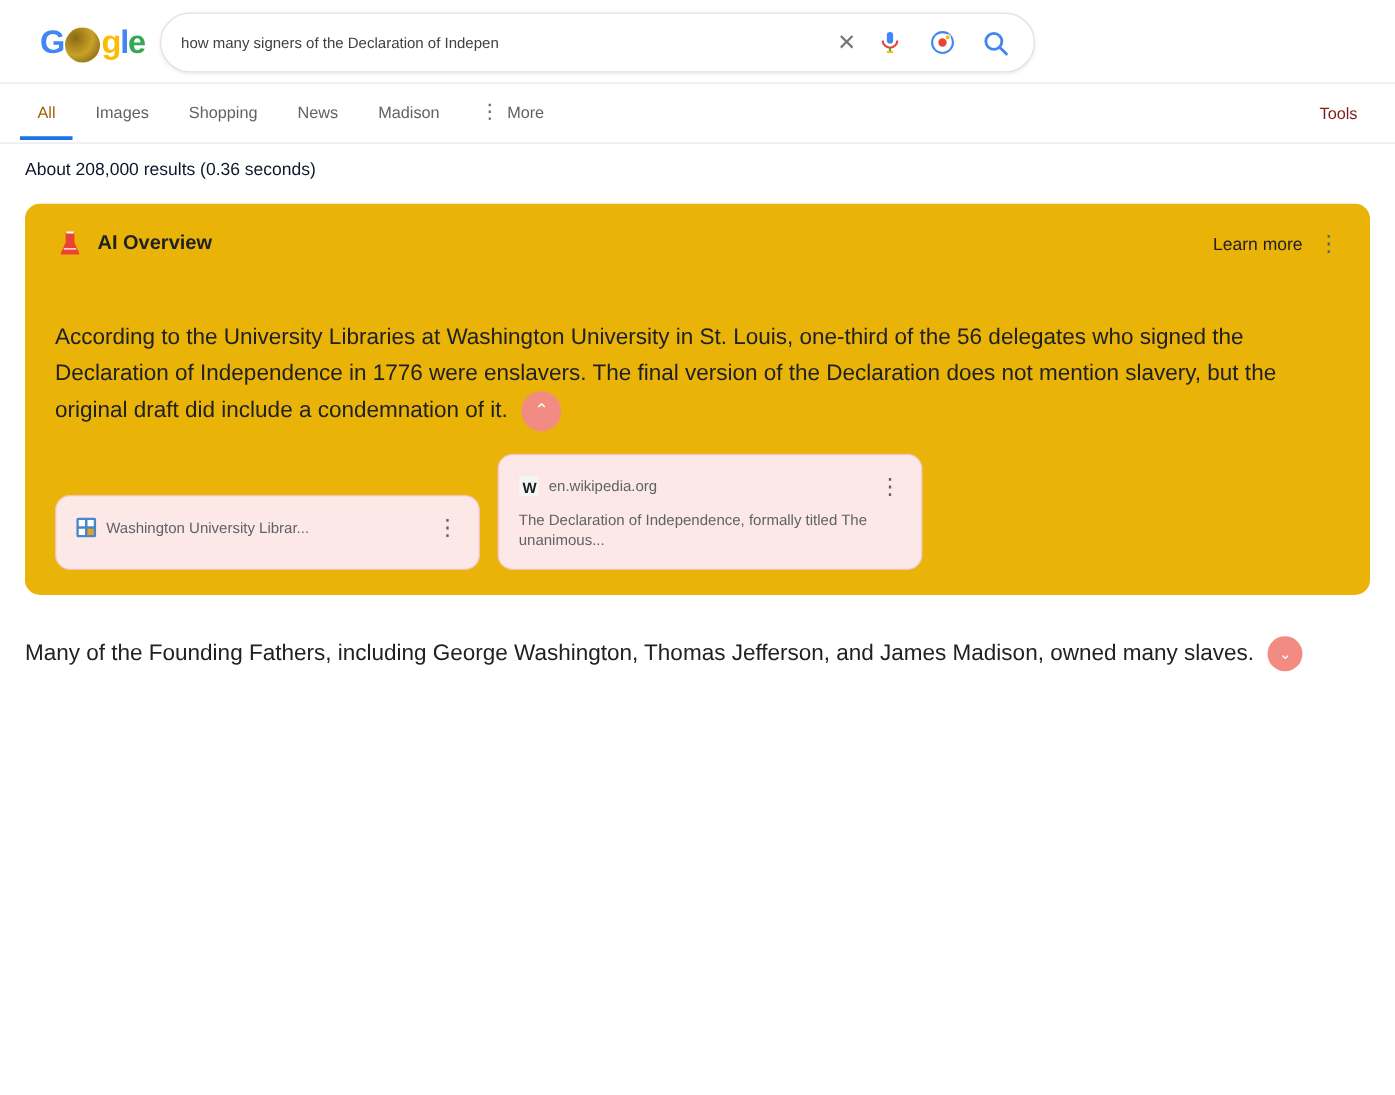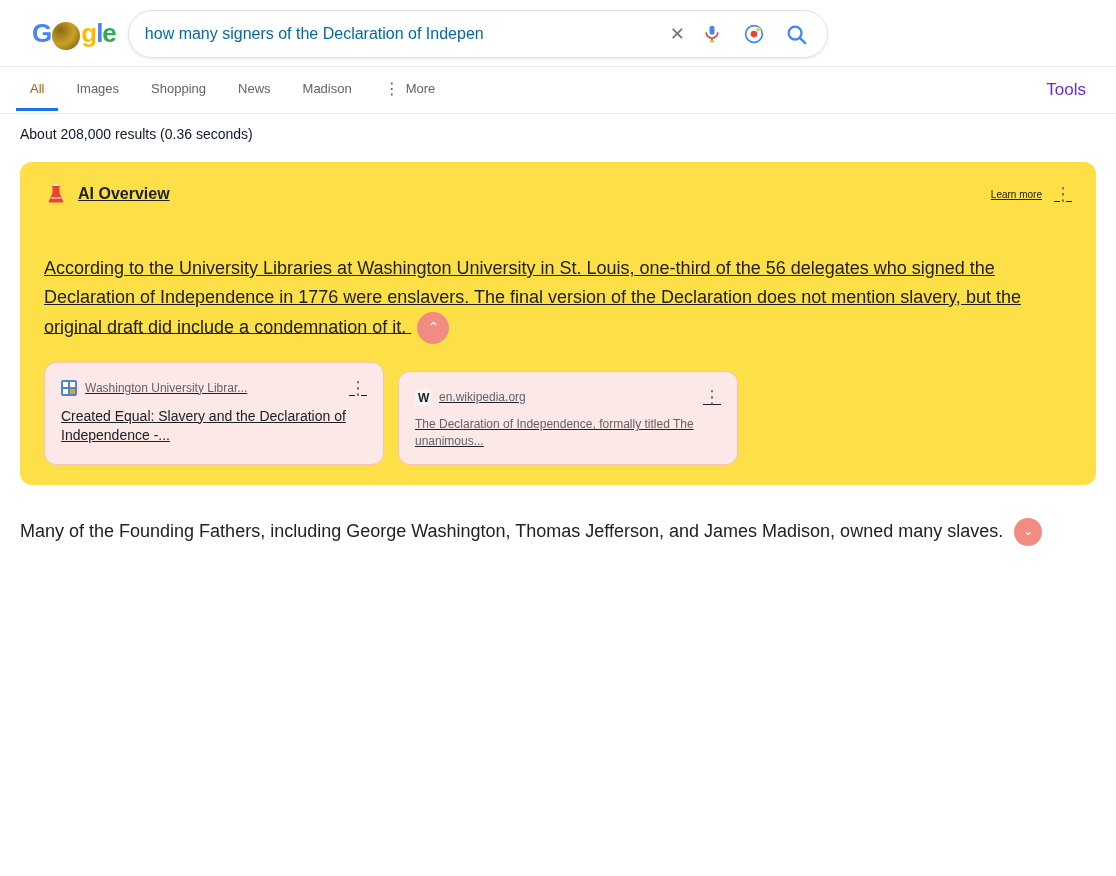--- a/index.html
+++ b/index.html
@@ -49,22 +49,22 @@
       border-radius: 24px;
       padding: 8px 16px;
       flex: 1;
       max-width: 700px;
       gap: 10px;
       box-shadow: 0 1px 3px rgba(0,0,0,0.1);
     }
 
     .search-input-text {
       flex: 1;
-      font-size: 16px;
-      color: #0369a1;
+      font-size: 12px;
+      color: #404040;
       overflow: hidden;
       text-overflow: ellipsis;
       white-space: nowrap;
     }
 
     .search-icons {
       display: flex;
       align-items: center;
       gap: 12px;
     }
@@ -102,40 +102,39 @@
       white-space: nowrap;
     }
 
     .nav-tab.active {
       color: #a16207;
       border-bottom: 3px solid #1a73e8;
     }
 
     .nav-tab-tools {
       margin-left: auto;
-      color: #6d28d9;
-      font-size: 17px;
+      color: #7f1d1d;
+      font-size: 13px;
       cursor: pointer;
       padding: 12px 14px;
     }
 
     
     .results-count {
       padding: 12px 20px;
       color: #0f172a;
       font-size: 14px;
     }
 
     
     .ai-overview {
       margin: 8px 20px 16px 20px;
-      background: #fde047;
+      background: #eab308;
       border-radius: 12px;
       padding: 20px 24px;
-      text-decoration: underline;
     }
 
     .ai-overview-header {
       display: flex;
       align-items: center;
       justify-content: space-between;
       margin-bottom: 14px;
     }
 
     .ai-overview-title {
@@ -156,21 +155,21 @@
       display: flex;
       align-items: center;
       gap: 12px;
       color: #5f6368;
       font-size: 14px;
     }
 
     .learn-more-link {
       color: #202124;
       cursor: pointer;
-      font-size: 10px;
+      font-size: 14px;
     }
 
     .ai-overview-text {
       font-size: 18px;
       line-height: 1.6;
       color: #202124;
       margin-top: 48px;
     }
 
     .collapse-btn {
@@ -376,21 +375,20 @@
               <rect x="2" y="2" width="5" height="5" fill="#fff"></rect>
               <rect x="9" y="2" width="5" height="5" fill="#fff"></rect>
               <rect x="2" y="9" width="5" height="5" fill="#fff"></rect>
               <rect x="9" y="9" width="5" height="5" fill="#e8a020"></rect>
             </svg>
           </div>
           <span>Washington University Librar...</span>
         </div>
         <span class="more-vert">⋮</span>
       </div>
-      <div class="source-card-title">Created Equal: Slavery and the Declaration of Independence -...</div>
     </div>
 
     <div class="source-card">
       <div class="source-card-header">
         <div class="source-favicon">
           <div class="favicon-box">
             <svg width="16" height="16" viewBox="0 0 16 16">
               <rect width="16" height="16" rx="2" fill="#f5f5f5"></rect>
               <text x="3" y="13" font-size="12" font-weight="bold" fill="#202124">W</text>
             </svg>

